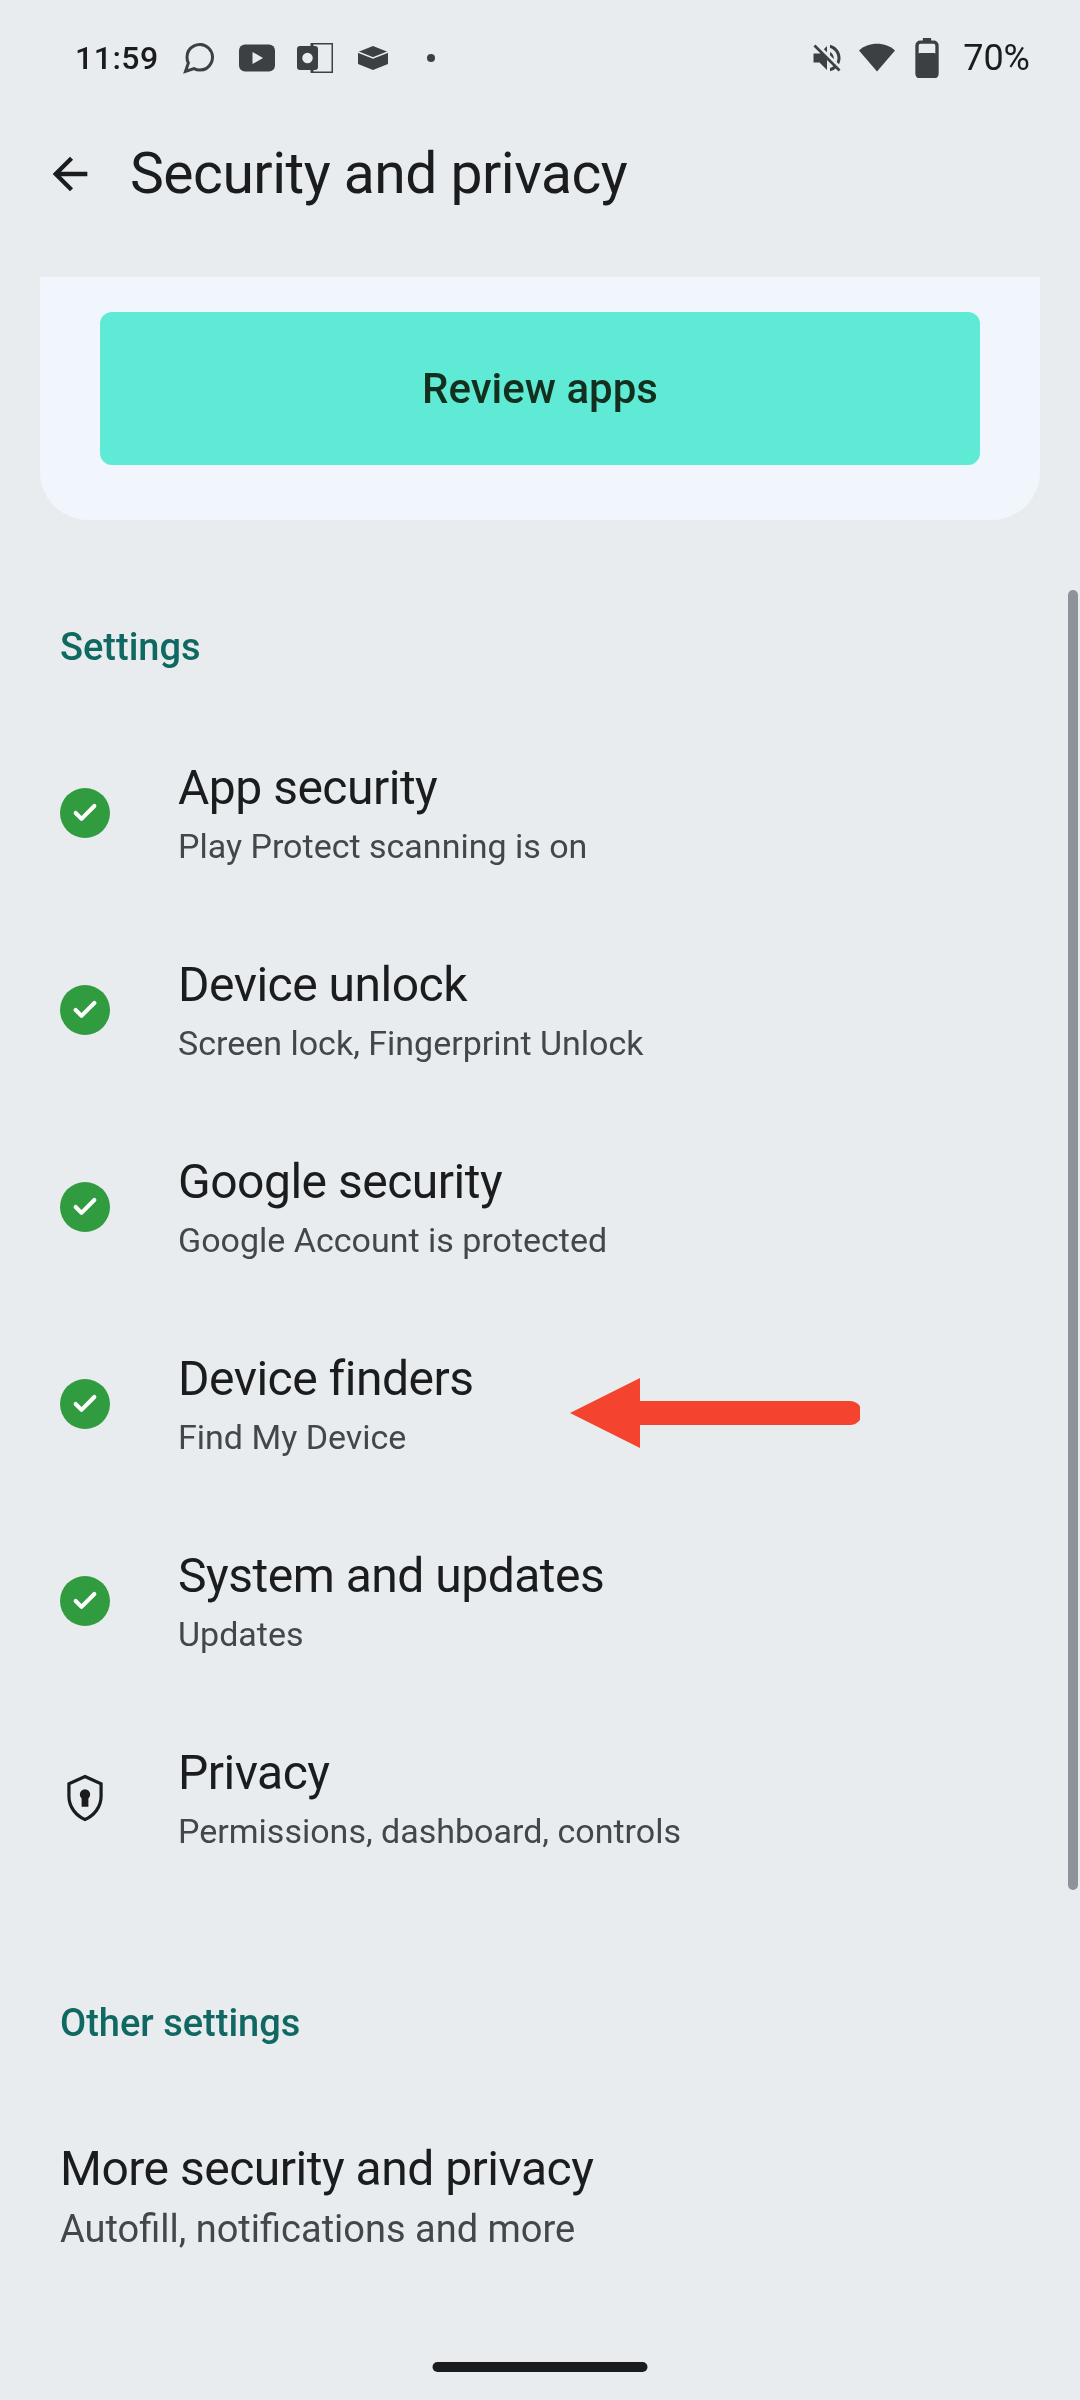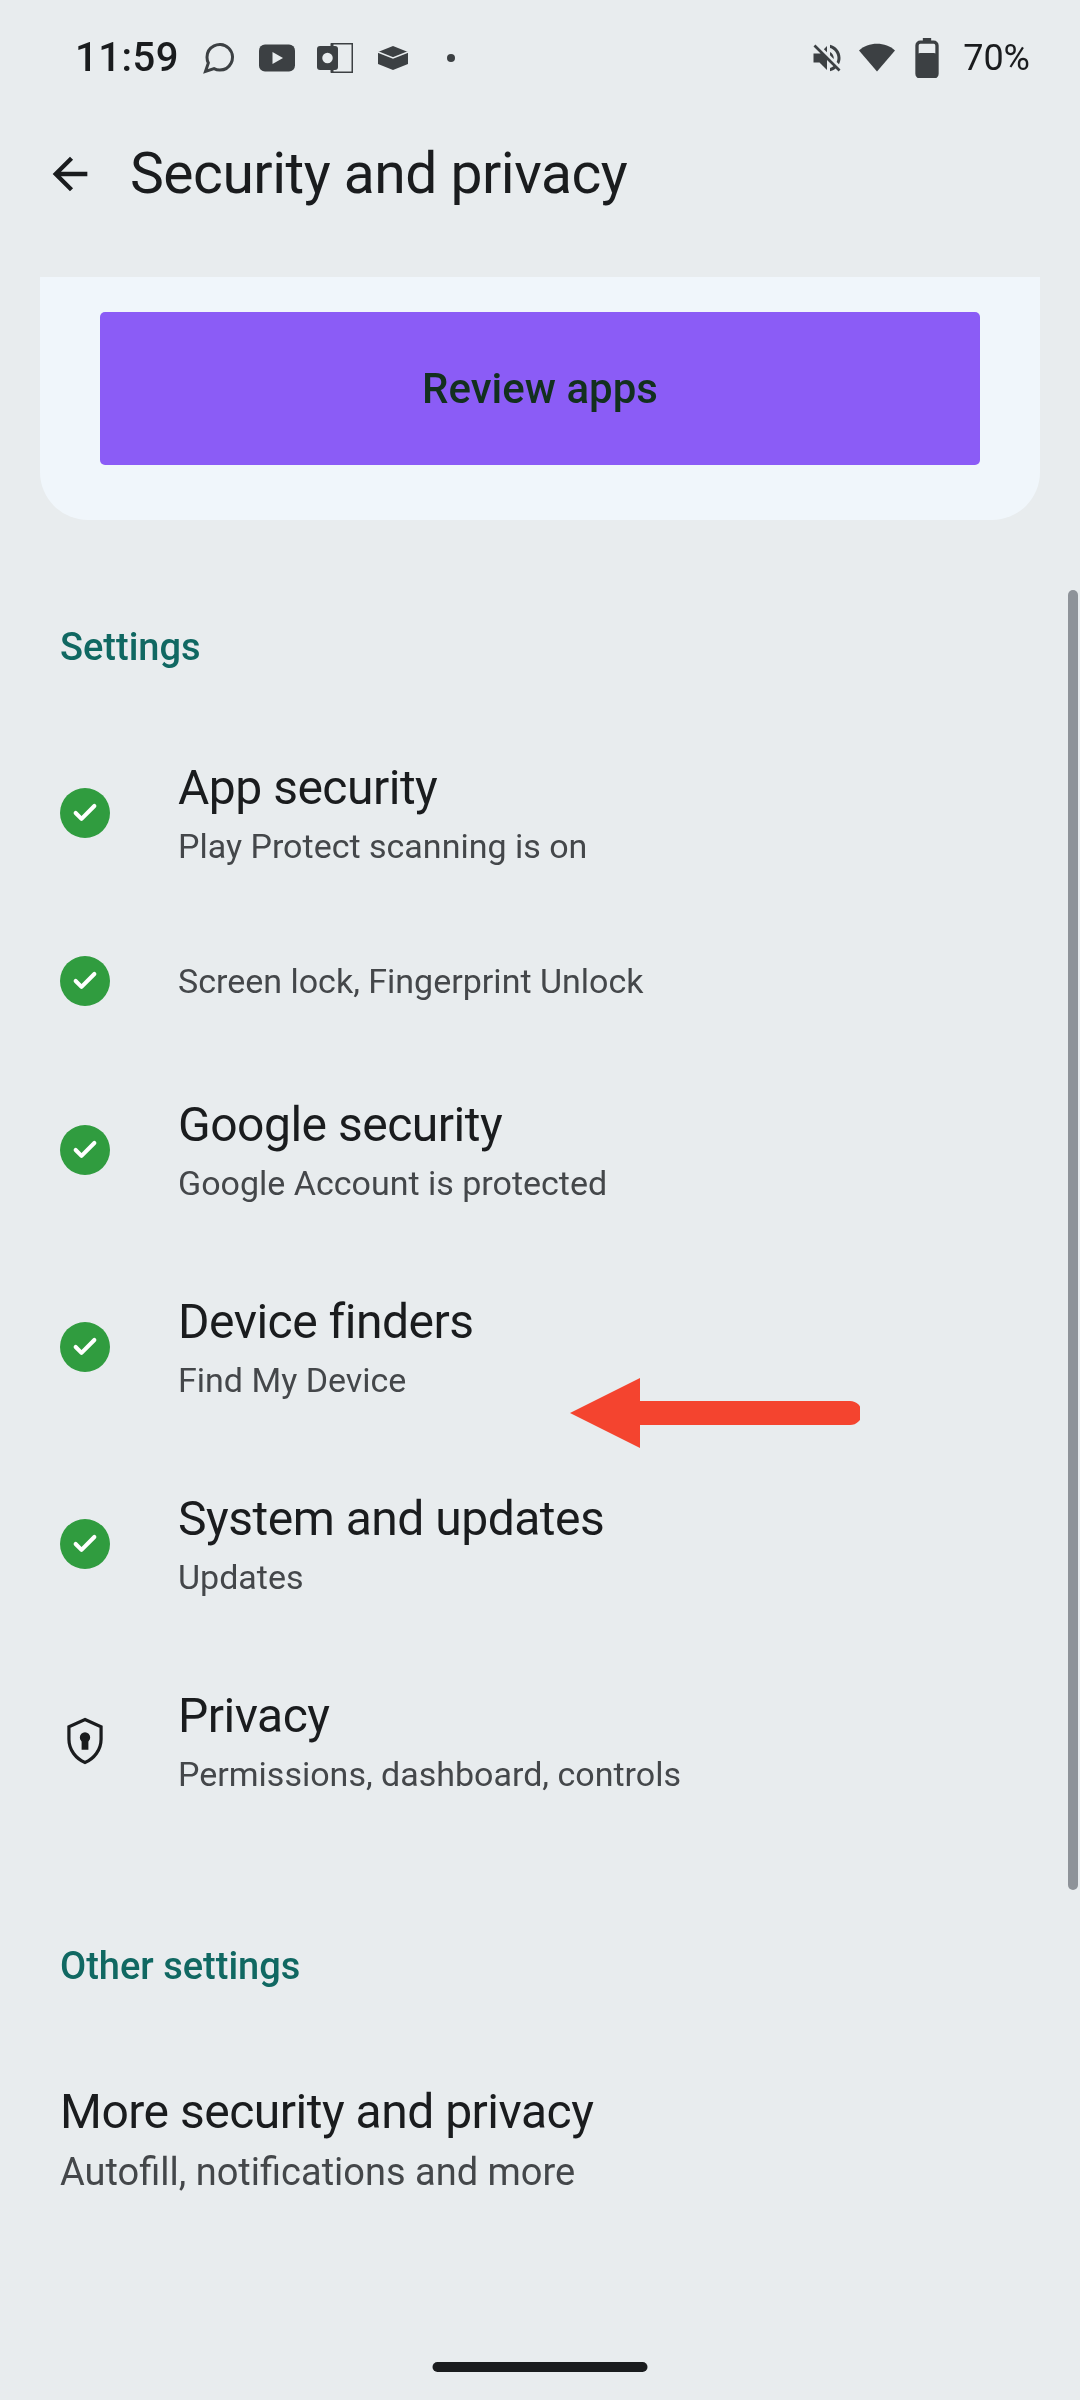--- a/index.html
+++ b/index.html
@@ -27,21 +27,21 @@
       height: 110px;
     }
     
     .status-left {
       display: flex;
       align-items: center;
       gap: 22px;
     }
     
     .status-time {
-      font-size: 40px;
+      font-size: 32px;
       font-weight: 500;
       color: #1a1c1e;
       letter-spacing: 0.5px;
     }
     
     .status-icon {
       width: 36px;
       height: 36px;
       display: flex;
       align-items: center;
@@ -95,23 +95,23 @@
     
     
     .review-card {
       background: #f0f6fb;
       margin: 0 40px;
       border-radius: 0 0 48px 48px;
       padding: 35px 60px 55px 60px;
     }
     
     .review-button {
-      background: #8b5cf6;
+      background: #5eead4;
       width: 100%;
-      border-radius: 5px;
+      border-radius: 12px;
       padding: 52px 4px;
       text-align: center;
       font-size: 42px;
       font-weight: 500;
       color: #13301e;
       cursor: pointer;
     }
     
     
     .section-header {
@@ -308,20 +308,21 @@
 
 <div class="settings-item">
   <div class="settings-icon">
     <div class="check-circle">
       <svg width="28" height="28" viewBox="0 0 24 24" fill="none" stroke="#ffffff" stroke-width="3.5" stroke-linecap="round" stroke-linejoin="round">
         <polyline points="20 6 9 17 4 12"></polyline>
       </svg>
     </div>
   </div>
   <div class="settings-text">
+    <div class="settings-title">Device unlock</div>
     <div class="settings-subtitle">Screen lock, Fingerprint Unlock</div>
   </div>
 </div>
 
 <div class="settings-item">
   <div class="settings-icon">
     <div class="check-circle">
       <svg width="28" height="28" viewBox="0 0 24 24" fill="none" stroke="#ffffff" stroke-width="3.5" stroke-linecap="round" stroke-linejoin="round">
         <polyline points="20 6 9 17 4 12"></polyline>
       </svg>

